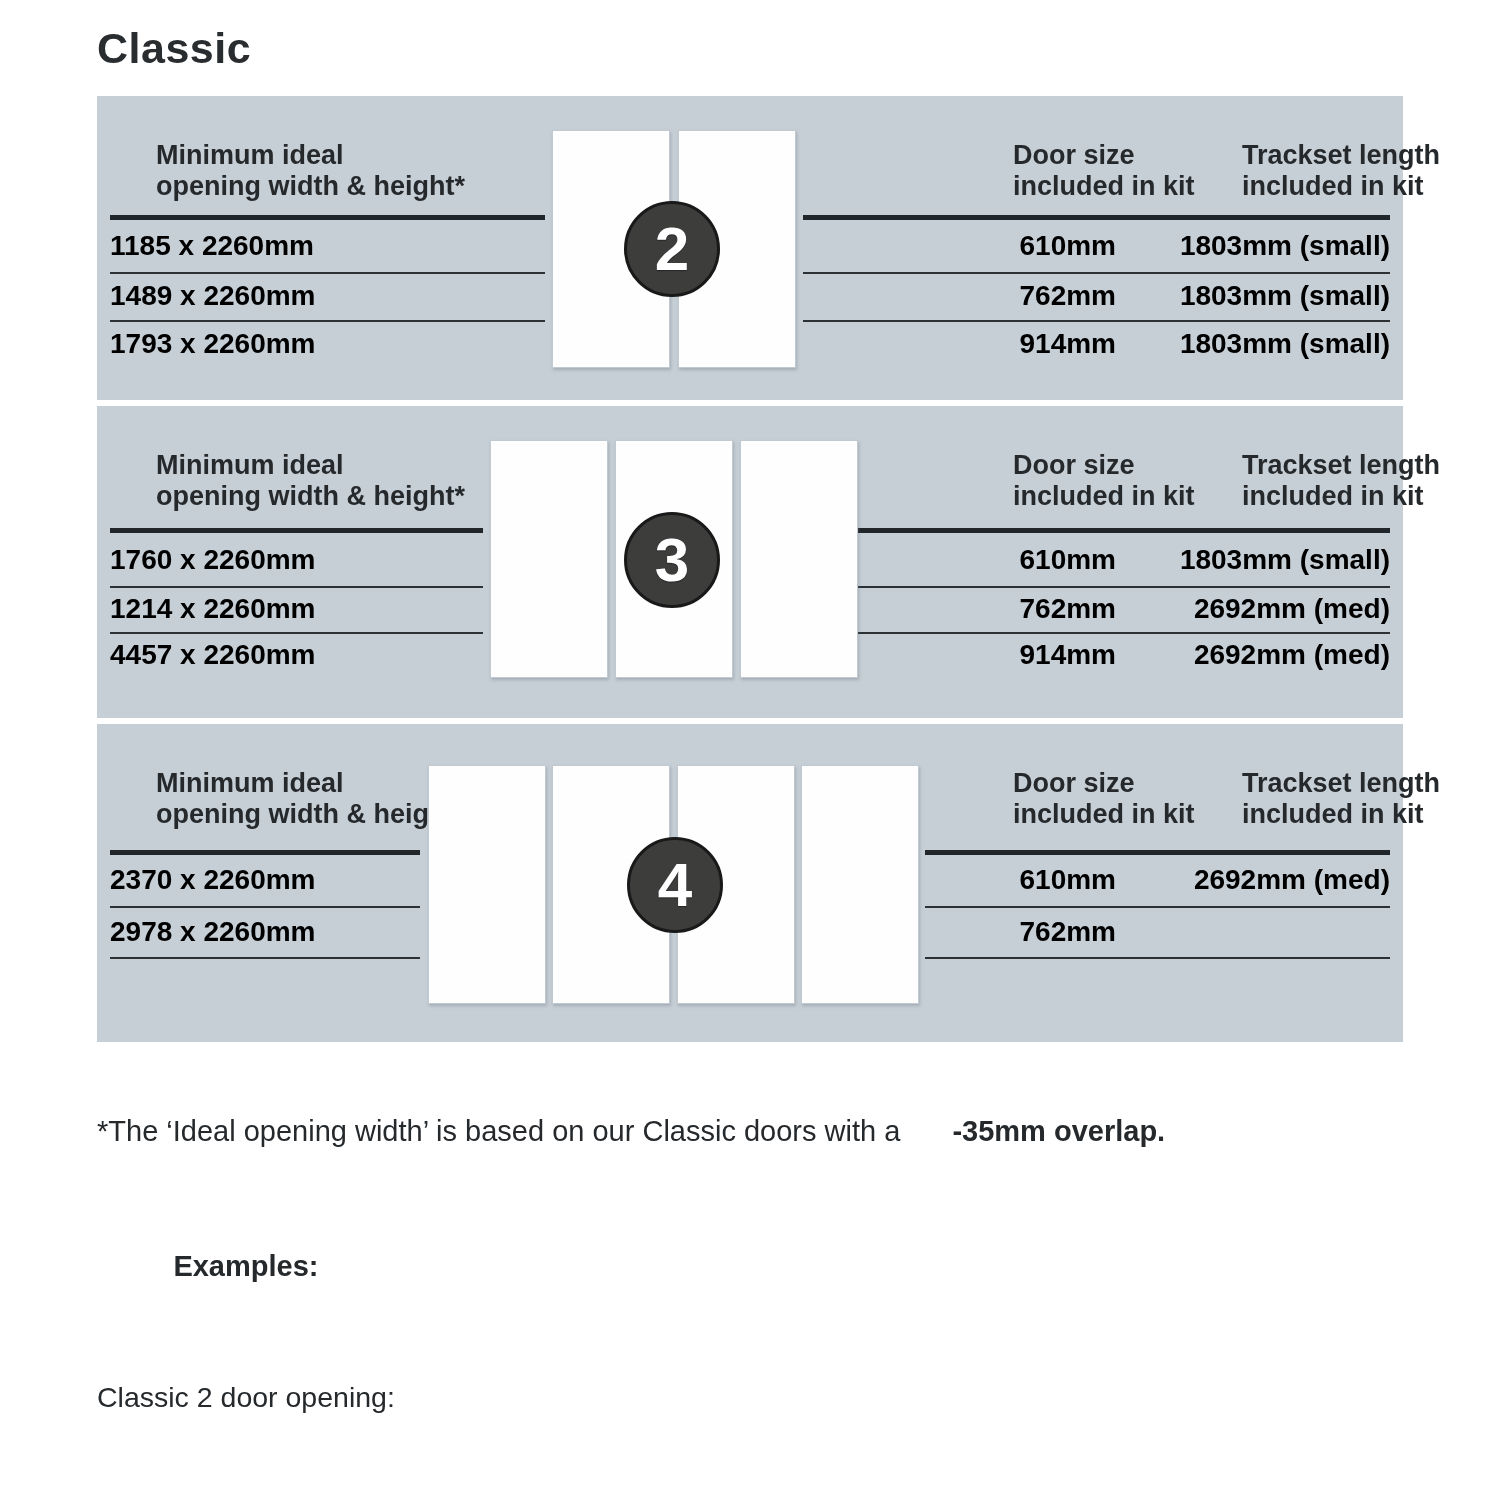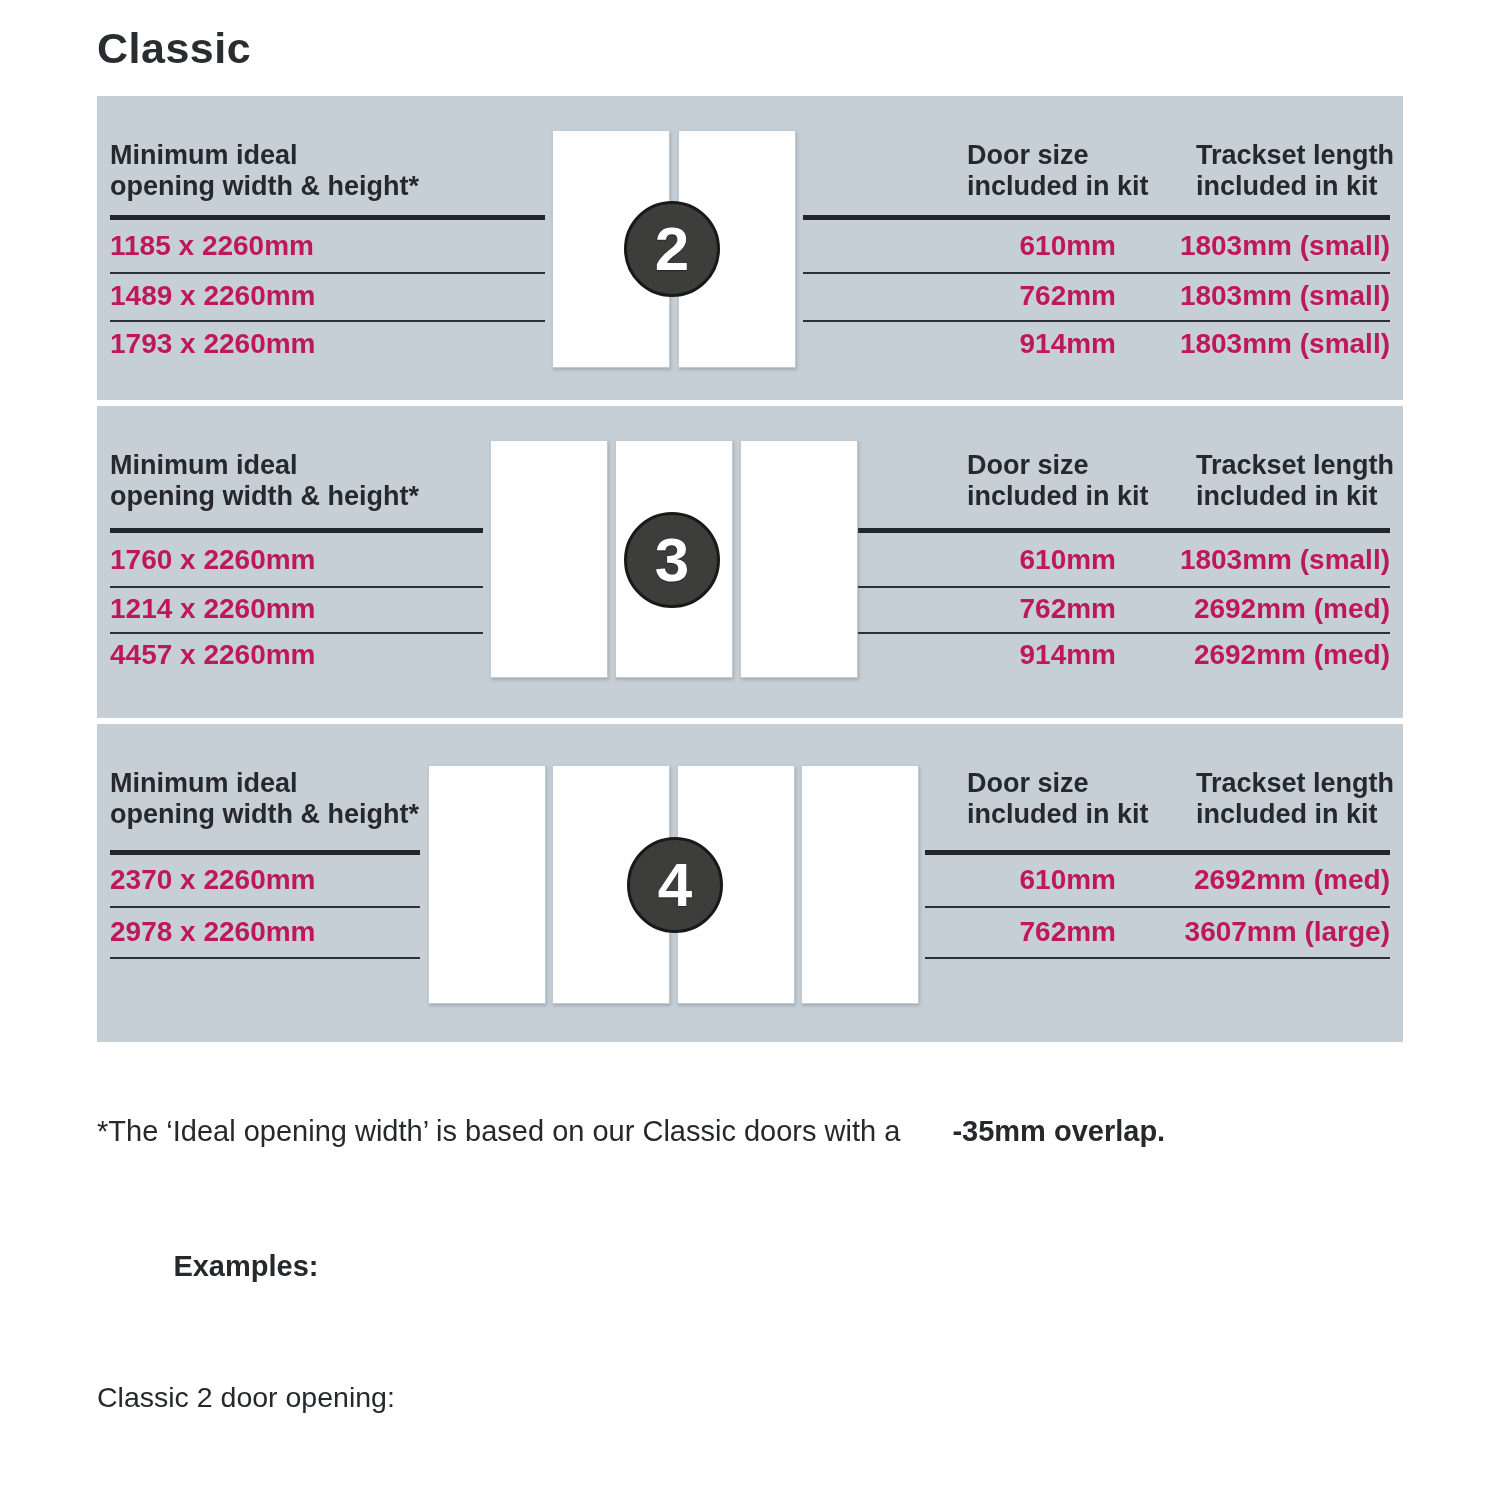--- a/index.html
+++ b/index.html
@@ -11,28 +11,28 @@
   .page{position:relative;width:1500px;height:1500px;overflow:hidden;}
   .title{
     position:absolute;left:97px;top:24px;
     font-size:43px;font-weight:600;letter-spacing:0.5px;color:#2a2d2f;
   }
   .panel{
     position:absolute;left:97px;width:1306px;background:#c7cfd6;
   }
   .hdr{
     position:absolute;top:44px;font-size:27px;font-weight:700;
-    line-height:31px;white-space:nowrap;color:#26292c;
+    line-height:31px;white-space:nowrap;color:#26292c;margin-left:46px;
   }
   .rule{position:absolute;background:#20262a;height:5px;}
   .rule.thin{background:#2b3135;height:2px;}
   .row{position:absolute;left:0;right:0;}
   .cell{
     position:absolute;top:0;bottom:0;display:flex;align-items:center;
-    font-size:28px;font-weight:700;white-space:nowrap;color:#be185d;
+    font-size:28px;font-weight:700;white-space:nowrap;color:#000000;
   }
   .cell.open{left:13px;}
   .cell.door{right:287px;}
   .cell.track{right:13px;}
   .door-panel{
     position:absolute;width:118px;background:#fefefe;
     border:1px solid #c2cad1;box-sizing:border-box;
     box-shadow:1px 2px 3px rgba(96,108,120,0.35);
   }
   .badge{
@@ -171,21 +171,20 @@
     <div class="rule thin" style="left:828px;top:233px;width:465px;"></div>
 
     <div class="row" style="top:132px;height:48px;">
       <span class="cell open">2370 x 2260mm</span>
       <span class="cell door">610mm</span>
       <span class="cell track">2692mm (med)</span>
     </div>
     <div class="row" style="top:184px;height:47px;text-align:center;">
       <span class="cell open">2978 x 2260mm</span>
       <span class="cell door">762mm</span>
-      <span class="cell track">3607mm (large)</span>
     </div>
 
     <div class="door-panel" style="left:331px;top:41px;height:239px;"></div>
     <div class="door-panel" style="left:455px;top:41px;height:239px;"></div>
     <div class="door-panel" style="left:580px;top:41px;height:239px;"></div>
     <div class="door-panel" style="left:704px;top:41px;height:239px;"></div>
     <div class="badge" style="left:530px;top:113px;">
       <span>4</span>
     </div>
   </div>

